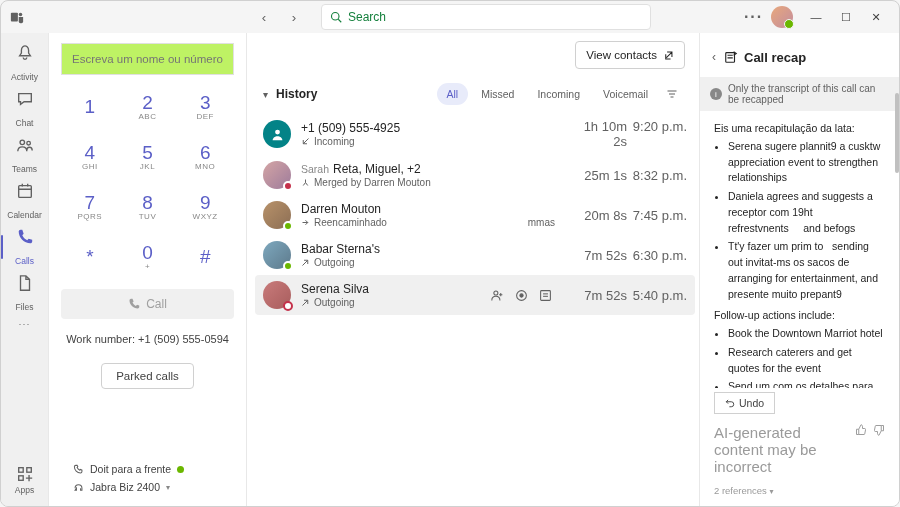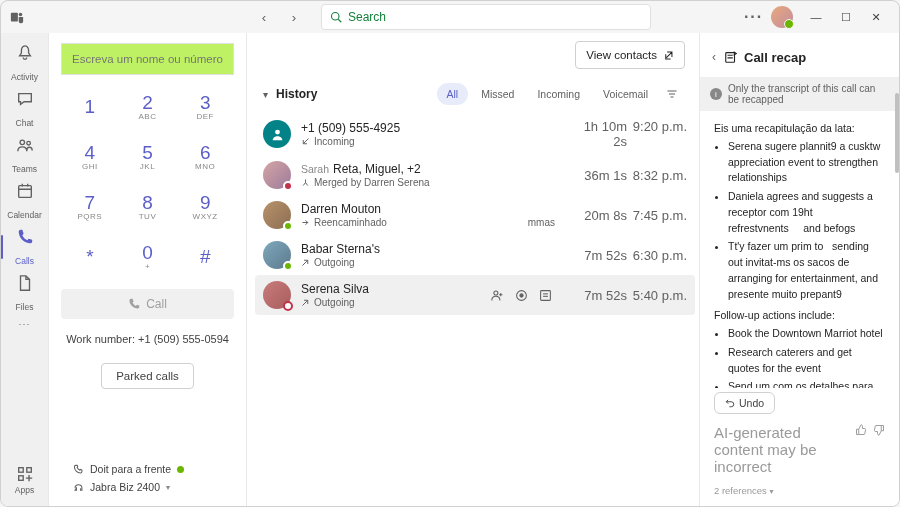--- a/index.html
+++ b/index.html
@@ -75,21 +75,21 @@
 .right{width:200px;background:#fff;border-left:1px solid #e8e8e8;display:flex;flex-direction:column;position:relative}
 .right::after{content:"";position:absolute;right:0;top:60px;width:4px;height:80px;background:#c0c0c0;border-radius:2px}
 .r-hdr{height:40px;display:flex;align-items:center;padding:0 12px;gap:8px;margin-top:4px}
 .r-back{color:#616161;cursor:pointer;font-size:12px}
 .r-title{font-size:13px;font-weight:600;color:#242424;display:flex;align-items:center;gap:6px}
 .r-banner{background:#f0f0f0;padding:6px 10px;font-size:10px;color:#616161;display:flex;align-items:center;gap:6px}
 .r-banner .bico{width:12px;height:12px;border-radius:50%;background:#888;color:#fff;font-size:8px;display:flex;align-items:center;justify-content:center;flex-shrink:0}
 .r-body{flex:1;overflow-y:auto;padding:10px 14px;font-size:10.5px;color:#242424;line-height:1.5}
 .r-body ul{padding-left:14px;margin:2px 0 6px}
 .r-body li{margin-bottom:3px}
-.r-undo{margin:4px 14px;padding:4px 10px;border:1px solid #d0d0d0;border-radius:6px;background:#fff;font-size:10.5px;color:#424242;cursor:pointer;align-self:flex-start;display:inline-flex;align-items:center;gap:4px}
+.r-undo{margin:4px 14px;padding:4px 10px;border:1px solid #d0d0d0;border-radius:0;background:#fff;font-size:10.5px;color:#424242;cursor:pointer;align-self:flex-start;display:inline-flex;align-items:center;gap:4px}
 .r-foot{padding:6px 14px 10px;font-size:15px;color:#9a9a9a;display:flex;align-items:flex-start;gap:8px}
 .r-thumbs{margin-left:auto;display:flex;gap:6px;color:#9a9a9a}
 .r-refs{padding:0 14px 10px;font-size:9.5px;color:#9a9a9a;cursor:pointer}
 svg{display:block}
 </style>
 </head>
 <body>
 
 <div class="titlebar">
   <div class="tb-left">
@@ -328,26 +328,26 @@
           </div>
     <div class="hr-main">
       <div class="hr-top">
               <span style="color:#888;font-size:10.5px">Sarah</span> 
               <span>Reta, Miguel, +2</span>
             </div>
       <div class="hr-sub">
               <svg width="9" height="9" viewBox="0 0 12 12" fill="none" stroke="currentColor" stroke-width="1.3">
                 <path d="M6 2v4M3 10l3-4 3 4"></path>
               </svg>
-              <span>Merged by Darren Serena</span>
+              <span>Merged by Darren Mouton</span>
             </div>
     </div>
 
     <div class="hr-meta">
-      <span class="hr-dur">36m 1s</span>
+      <span class="hr-dur">25m 1s</span>
       <span class="hr-time">8:32 p.m.</span>
     </div>
         </div>
         <div class="hist-row">
           <div class="av p2">
             <span class="pres avail"></span>
           </div>
     <div class="hr-main">
       <div class="hr-top">Darren Mouton</div>
       <div class="hr-sub">

